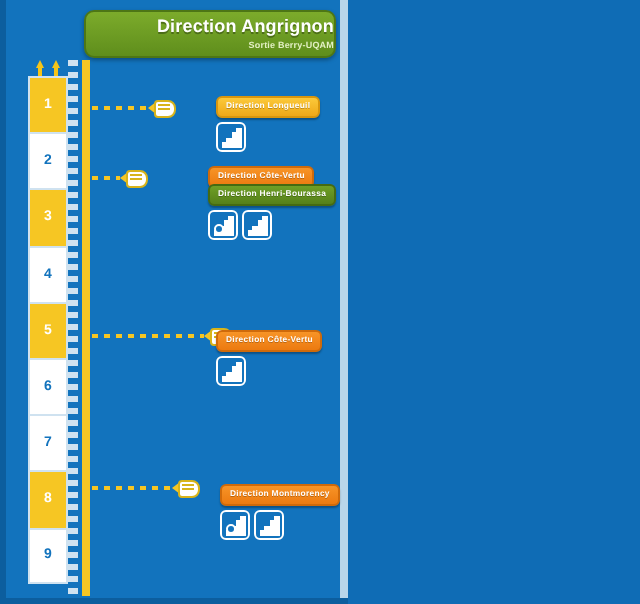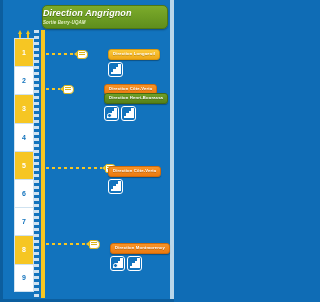--- a/index.html
+++ b/index.html
@@ -46,24 +46,23 @@
   .header {
     position: absolute;
     left: 42px;
     top: 5px;
     width: 126px;
     height: 24px;
     border-radius: 5px;
     background: linear-gradient(#7cab2b, #5f8e1c);
     border: 1px solid #4d7615;
     box-shadow: 0 1px 2px rgba(0,0,0,0.35);
-    text-align: left;
+    text-align: right;
     box-sizing: border-box;
     padding-top: 2px;
-    font-style: italic;
   }
   .header-title {
     display: block;
     color: #ffffff;
     font-size: 9px;
     font-weight: bold;
     line-height: 11px;
     letter-spacing: 0.1px;
     text-shadow: 0 1px 0 rgba(0,0,0,0.3);
   }

